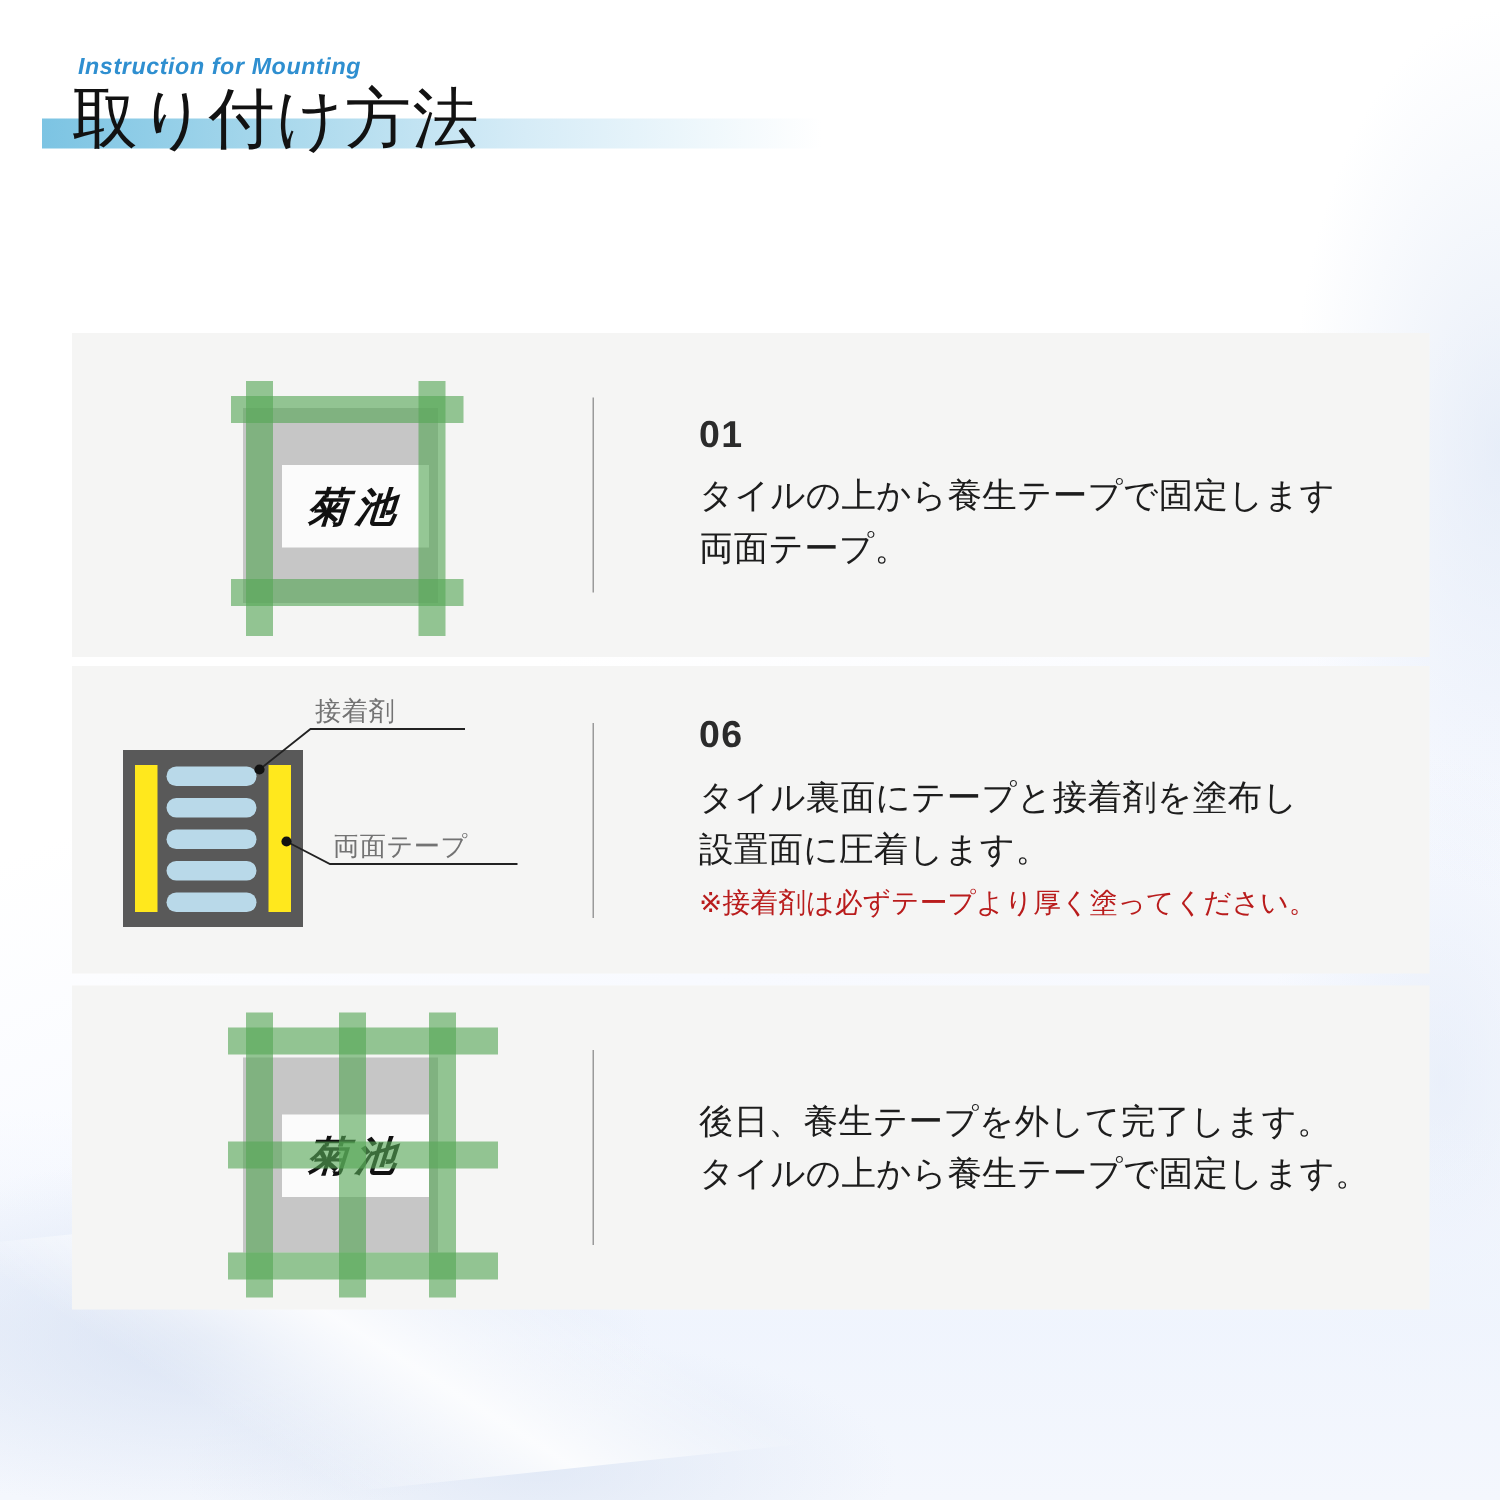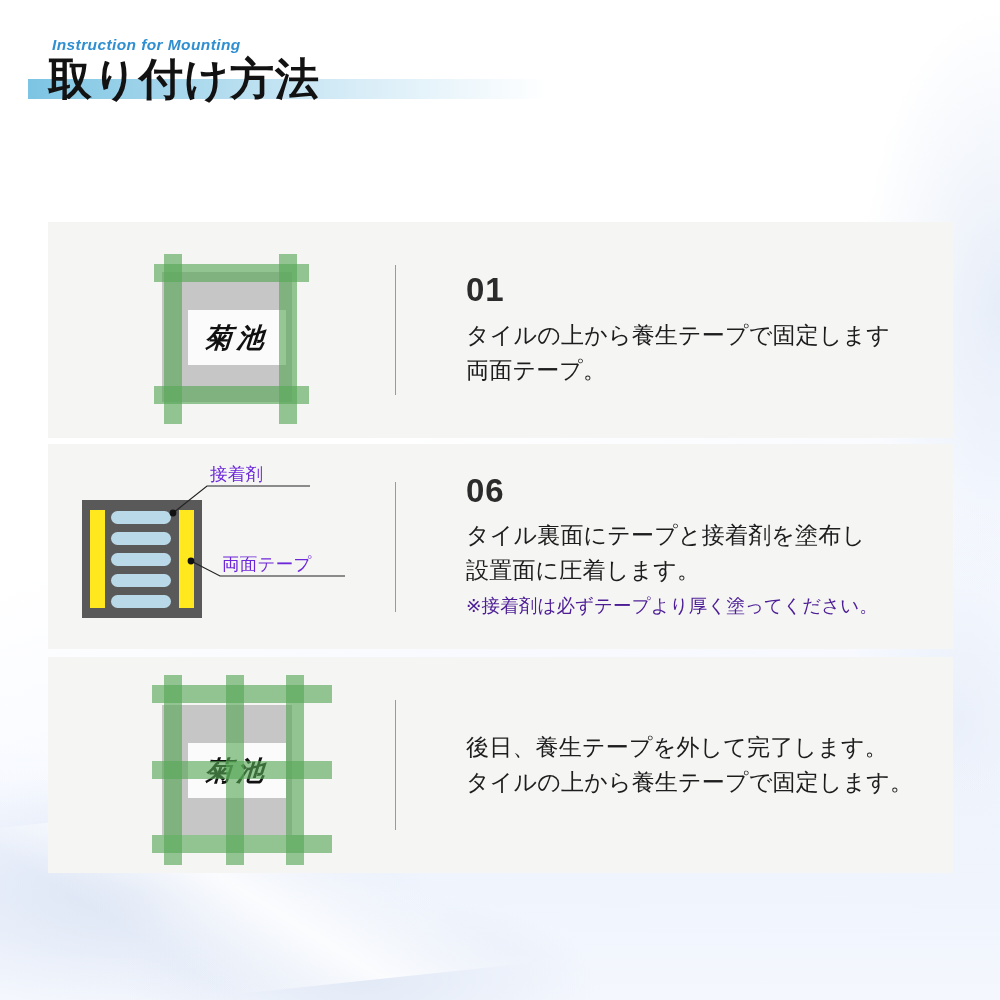--- a/index.html
+++ b/index.html
@@ -60,21 +60,21 @@
     font-style: italic;
     font-weight: bold;
     letter-spacing: .4px;
     color: #2f8fd0;
     white-space: nowrap;
   }
   #page-title {
     position: absolute;
     left: 48px; top: 50px;
     font-size: 44px;
-    font-weight: 700;
+    font-weight: 400;
     letter-spacing: 1px;
     color: #121212;
     white-space: nowrap;
   }
 
   
   .step-card {
     position: absolute;
     left: 48px;
     width: 905px;
@@ -97,38 +97,38 @@
     height: 130px;
     background: #9a9a9a;
     flex: 0 0 1px;
   }
   .text-col {
     flex: 1 1 auto;
     padding-left: 70px;
   }
 
   .step-number {
-    font-size: 33px;
+    font-size: 25px;
     font-weight: bold;
     letter-spacing: 1px;
     color: #2b2b2b;
     line-height: 1.1;
     margin-bottom: 9px;
   }
   .step-line {
     font-size: 23px;
     line-height: 1.52;
     color: #1d1d1d;
     letter-spacing: .2px;
     white-space: nowrap;
   }
   .step-note {
     font-size: 18.5px;
     line-height: 1.5;
-    color: #4c1d95;
+    color: #b91c1c;
     letter-spacing: .1px;
     white-space: nowrap;
     margin-top: 4px;
   }
 
   
   #figure-1 { position: absolute; left: 84px; top: 24px; width: 190px; height: 178px; }
   .plate-gray {
     position: absolute; left: 30px; top: 26px;
     width: 130px; height: 130px;
@@ -178,21 +178,21 @@
   }
   #f2-ad1 { top: 11px; }
   #f2-ad2 { top: 32px; }
   #f2-ad3 { top: 53px; }
   #f2-ad4 { top: 74px; }
   #f2-ad5 { top: 95px; }
 
   .callout-label {
     position: absolute;
     font-size: 17.5px;
-    color: #6d28d9;
+    color: #737373;
     letter-spacing: .3px;
     white-space: nowrap;
   }
   #callout-label-adhesive { left: 140px; top: 4px; }
   #callout-label-tape     { left: 152px; top: 94px; }
   .callout-svg { position: absolute; left: 0; top: 0; width: 320px; height: 178px; overflow: visible; }
 
   
   #figure-3 { position: absolute; left: 78px; top: 12px; width: 210px; height: 198px; }
   #f3-plate-gray {

